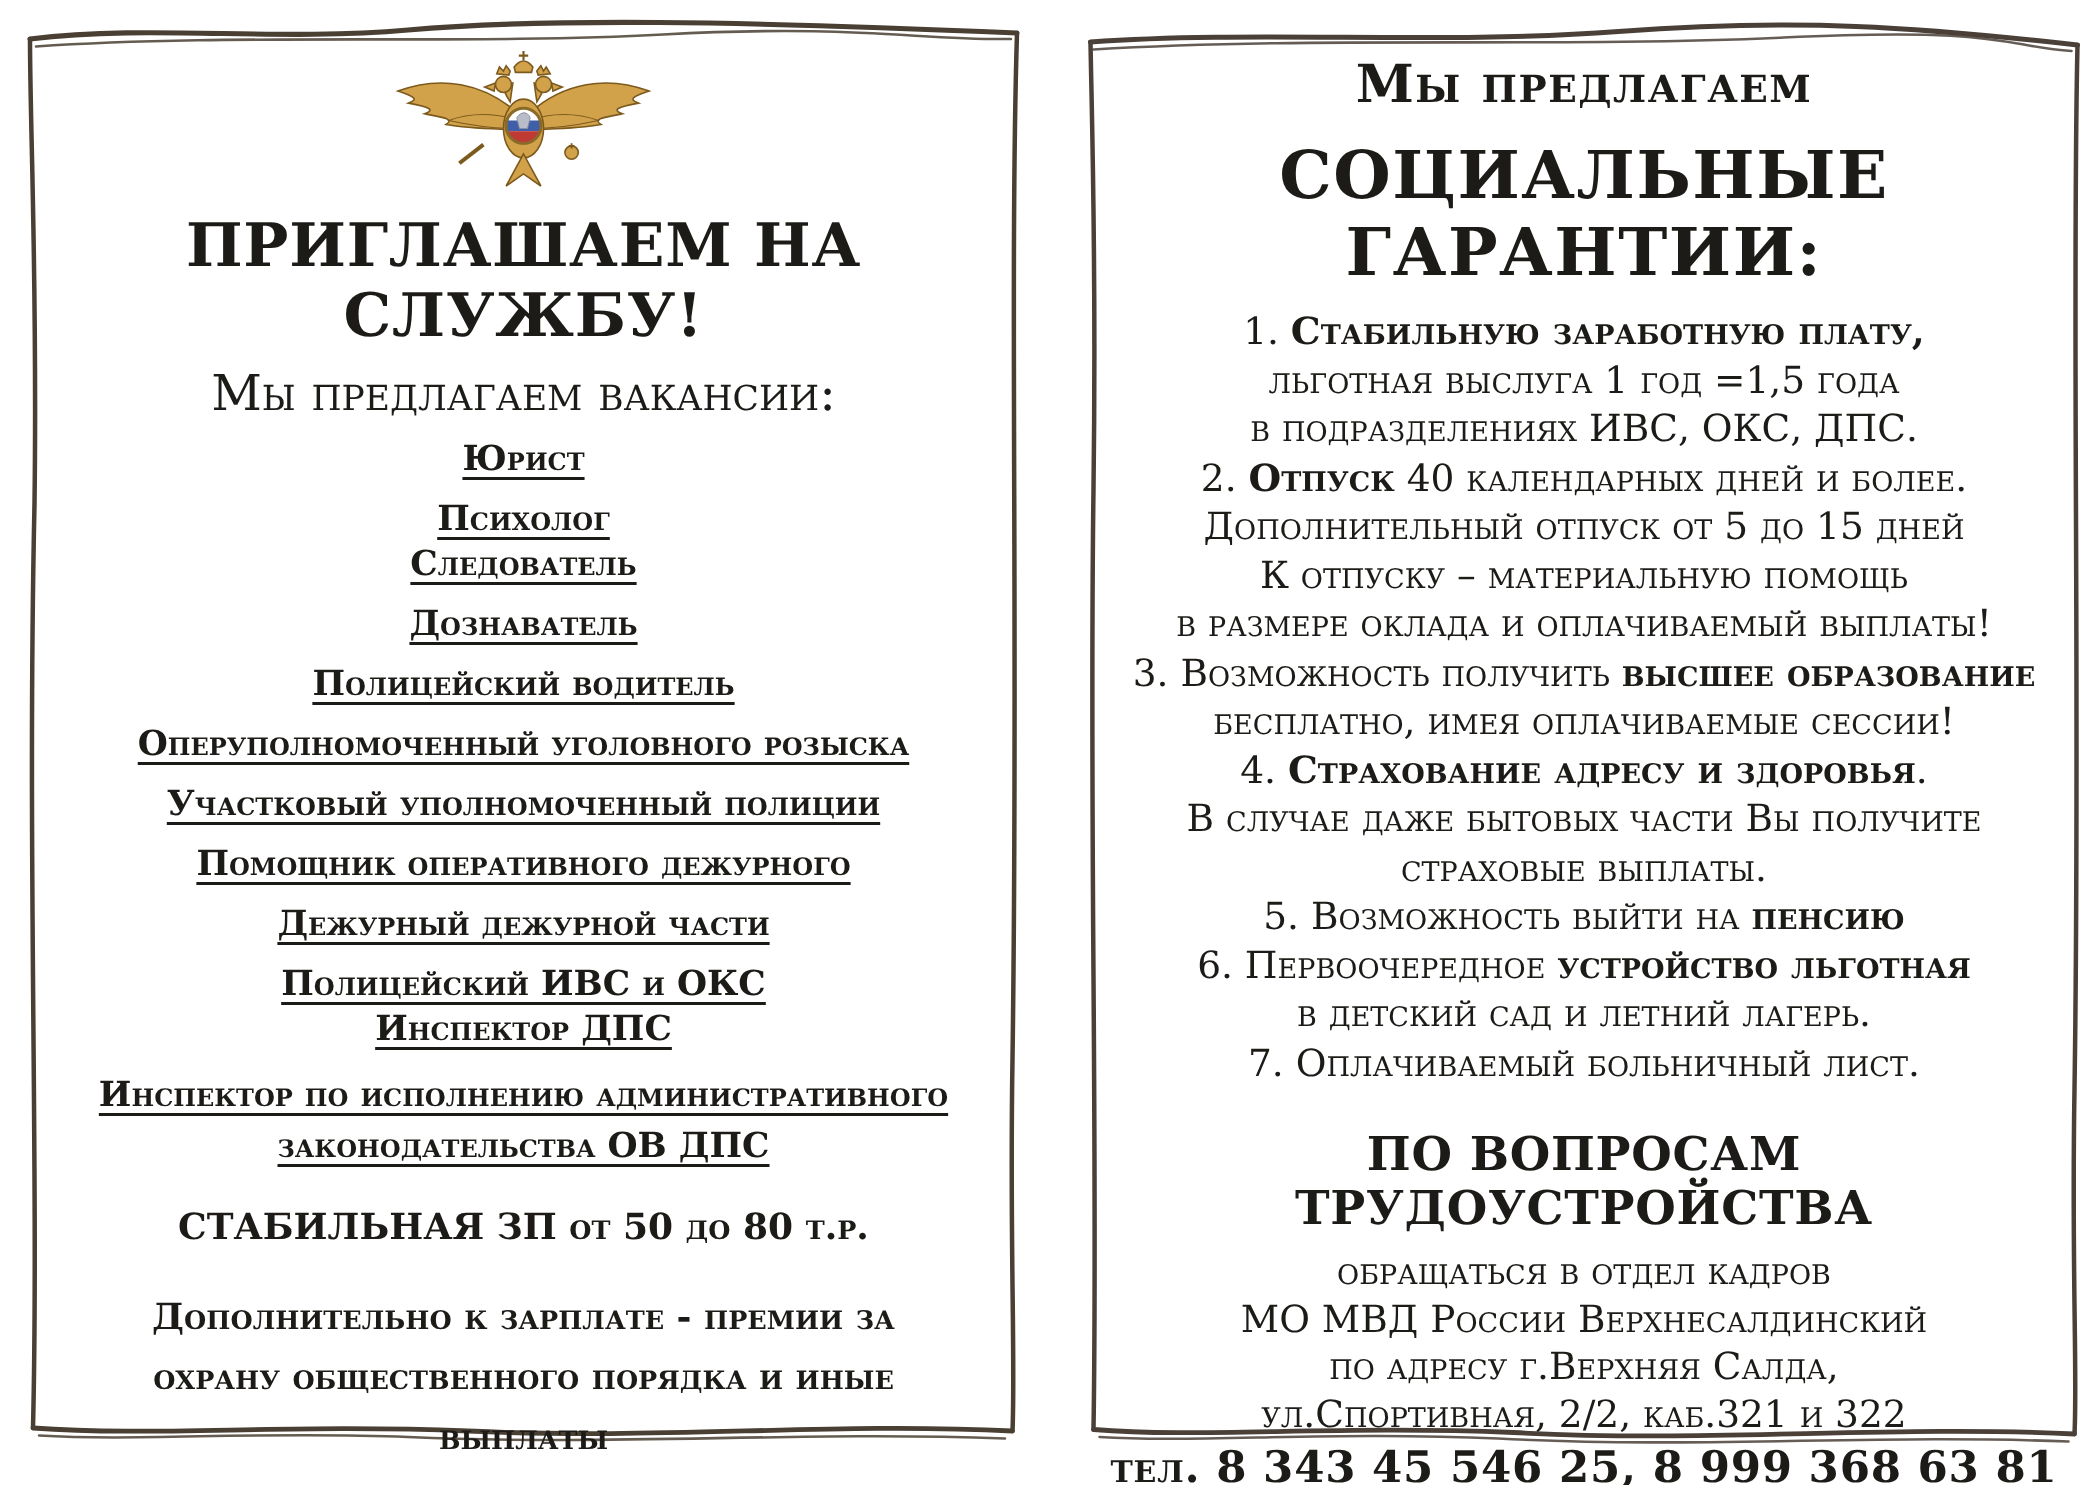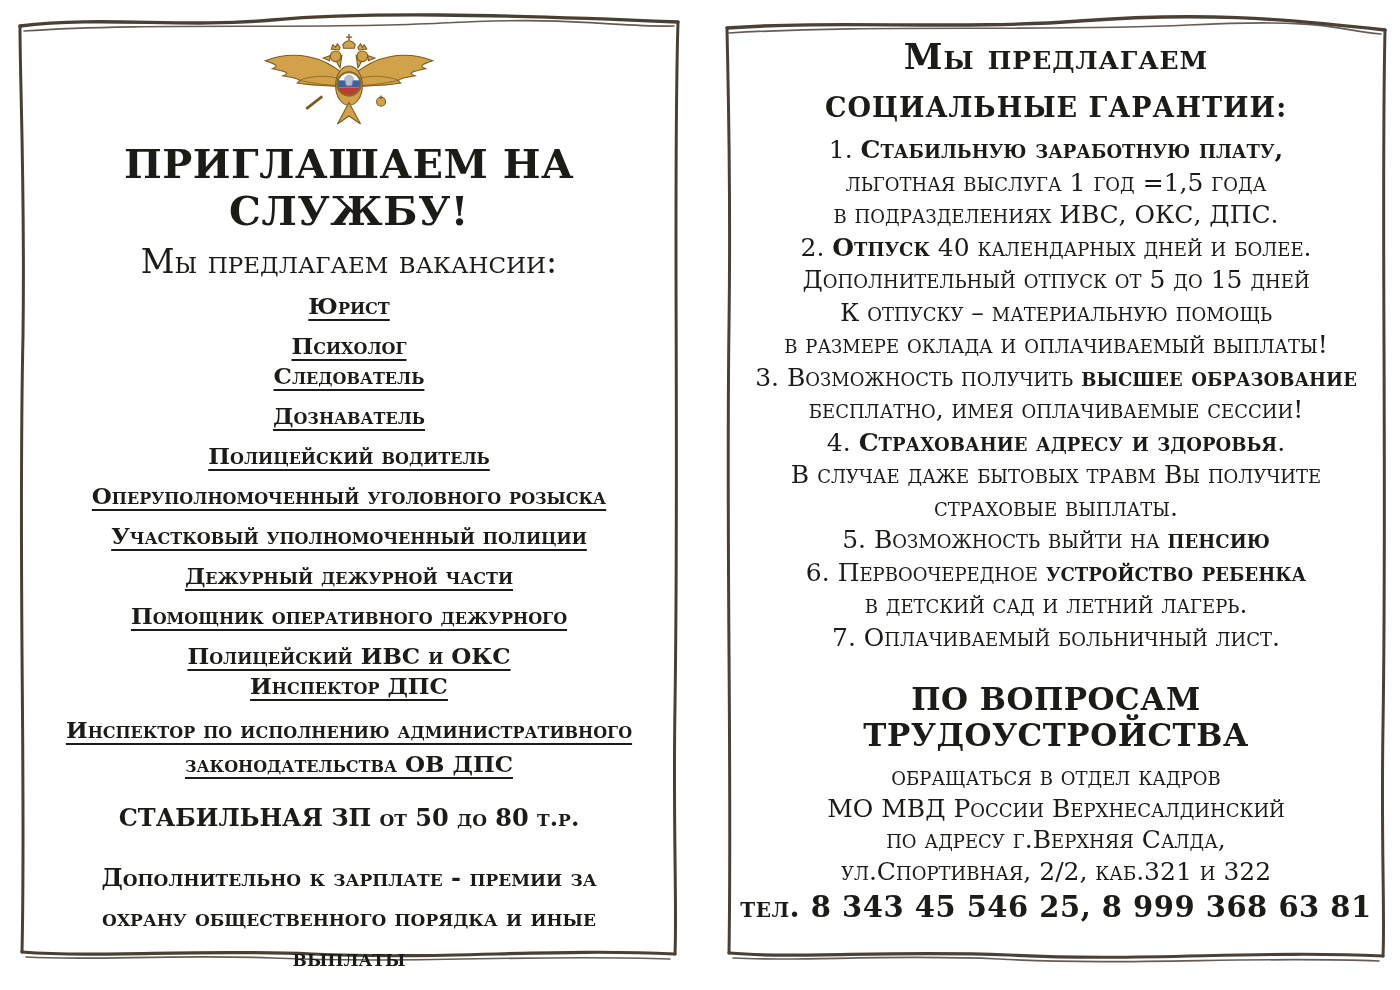--- a/index.html
+++ b/index.html
@@ -24,21 +24,21 @@
     text-decoration:underline;text-decoration-thickness:2px;text-underline-offset:5px;
     line-height:25px;margin:0 0 15px;
   }
   .vacancy:nth-child(3),.vacancy:nth-child(11){margin-top:-10px;}
   .vacancy:last-child{max-width:580px;margin-left:auto;margin-right:auto;line-height:34px;}
   .salary{font-size:24px;font-weight:bold;font-variant-caps:small-caps;margin-top:22px;}
   .bonus{font-size:24px;font-weight:bold;font-variant-caps:small-caps;margin:26px auto 0;max-width:560px;line-height:40px;}
 
   
   .rh1{font-size:35px;font-weight:bold;font-variant-caps:small-caps;margin:16px 0 0;letter-spacing:1px;}
-  .rh2{font-size:27px;font-weight:bold;margin:15px 0 0;letter-spacing:1px;}
+  .rh2{font-size:44px;font-weight:bold;margin:15px 0 0;letter-spacing:1px;}
   .guarantees{margin-top:11px;}
   .g-line{font-size:25px;font-variant-caps:small-caps;line-height:32.5px;white-space:nowrap;}
   .g-line b{font-weight:bold;}
   .emp-heading{font-size:31px;font-weight:bold;margin-top:27px;letter-spacing:.5px;}
   .emp-lines{margin-top:8px;}
   .emp-line{font-size:25px;font-variant-caps:small-caps;line-height:31.5px;}
   .phone{font-size:29px;font-weight:bold;font-variant-caps:small-caps;margin-top:3px;letter-spacing:.5px;}
 </style>
 </head>
 <body>
@@ -101,22 +101,22 @@
       <h1 class="title">ПРИГЛАШАЕМ НА СЛУЖБУ!</h1>
       <h2 class="subtitle">Мы предлагаем вакансии:</h2>
       <div class="vacancy-list">
           <div class="vacancy">Юрист</div>
           <div class="vacancy">Психолог</div>
           <div class="vacancy">Следователь</div>
           <div class="vacancy">Дознаватель</div>
           <div class="vacancy">Полицейский водитель</div>
           <div class="vacancy">Оперуполномоченный уголовного розыска</div>
           <div class="vacancy">Участковый уполномоченный полиции</div>
+          <div class="vacancy">Помощник оперативного дежурного</div>
           <div class="vacancy">Дежурный дежурной части</div>
-          <div class="vacancy">Помощник оперативного дежурного</div>
           <div class="vacancy">Полицейский ИВС и ОКС</div>
           <div class="vacancy">Инспектор ДПС</div>
           <div class="vacancy">Инспектор по исполнению административного законодательства ОВ ДПС</div>
         </div>
       <div class="salary">СТАБИЛЬНАЯ ЗП от 50 до 80 т.р.</div>
       <div class="bonus">Дополнительно к зарплате - премии за охрану общественного порядка и иные выплаты</div>
 
     </div>
   </section>
 
@@ -136,24 +136,24 @@
           <div class="g-line"><span>1. </span><b>Стабильную заработную плату,</b></div>
           <div class="g-line"><span>льготная выслуга 1 год =1,5 года</span></div>
           <div class="g-line"><span>в подразделениях ИВС, ОКС, ДПС.</span></div>
           <div class="g-line"><span>2. </span><b>Отпуск</b><span> 40 календарных дней и более.</span></div>
           <div class="g-line"><span>Дополнительный отпуск от 5 до 15 дней</span></div>
           <div class="g-line"><span>К отпуску – материальную помощь</span></div>
           <div class="g-line"><span>в размере оклада и оплачиваемый выплаты!</span></div>
           <div class="g-line"><span>3. Возможность получить </span><b>высшее образование</b></div>
           <div class="g-line"><span>бесплатно, имея оплачиваемые сессии!</span></div>
           <div class="g-line"><span>4. </span><b>Страхование адресу и здоровья</b><span>.</span></div>
-          <div class="g-line"><span>В случае даже бытовых травм Вы получите</span></div>
+          <div class="g-line"><span>В случае даже бытовых части Вы получите</span></div>
           <div class="g-line"><span>страховые выплаты.</span></div>
           <div class="g-line"><span>5. Возможность выйти на </span><b>пенсию</b></div>
-          <div class="g-line"><span>6. Первоочередное </span><b>устройство ребенка</b></div>
+          <div class="g-line"><span>6. Первоочередное </span><b>устройство льготная</b></div>
           <div class="g-line"><span>в детский сад и летний лагерь.</span></div>
           <div class="g-line"><span>7. Оплачиваемый больничный лист.</span></div>
         </div>
       <div class="emp-heading">ПО ВОПРОСАМ ТРУДОУСТРОЙСТВА</div>
       <div class="emp-lines">
           <div class="emp-line">обращаться в отдел кадров</div>
           <div class="emp-line">МО МВД России Верхнесалдинский</div>
           <div class="emp-line">по адресу г.Верхняя Салда,</div>
           <div class="emp-line">ул.Спортивная, 2/2, каб.321 и 322</div>
         </div>

